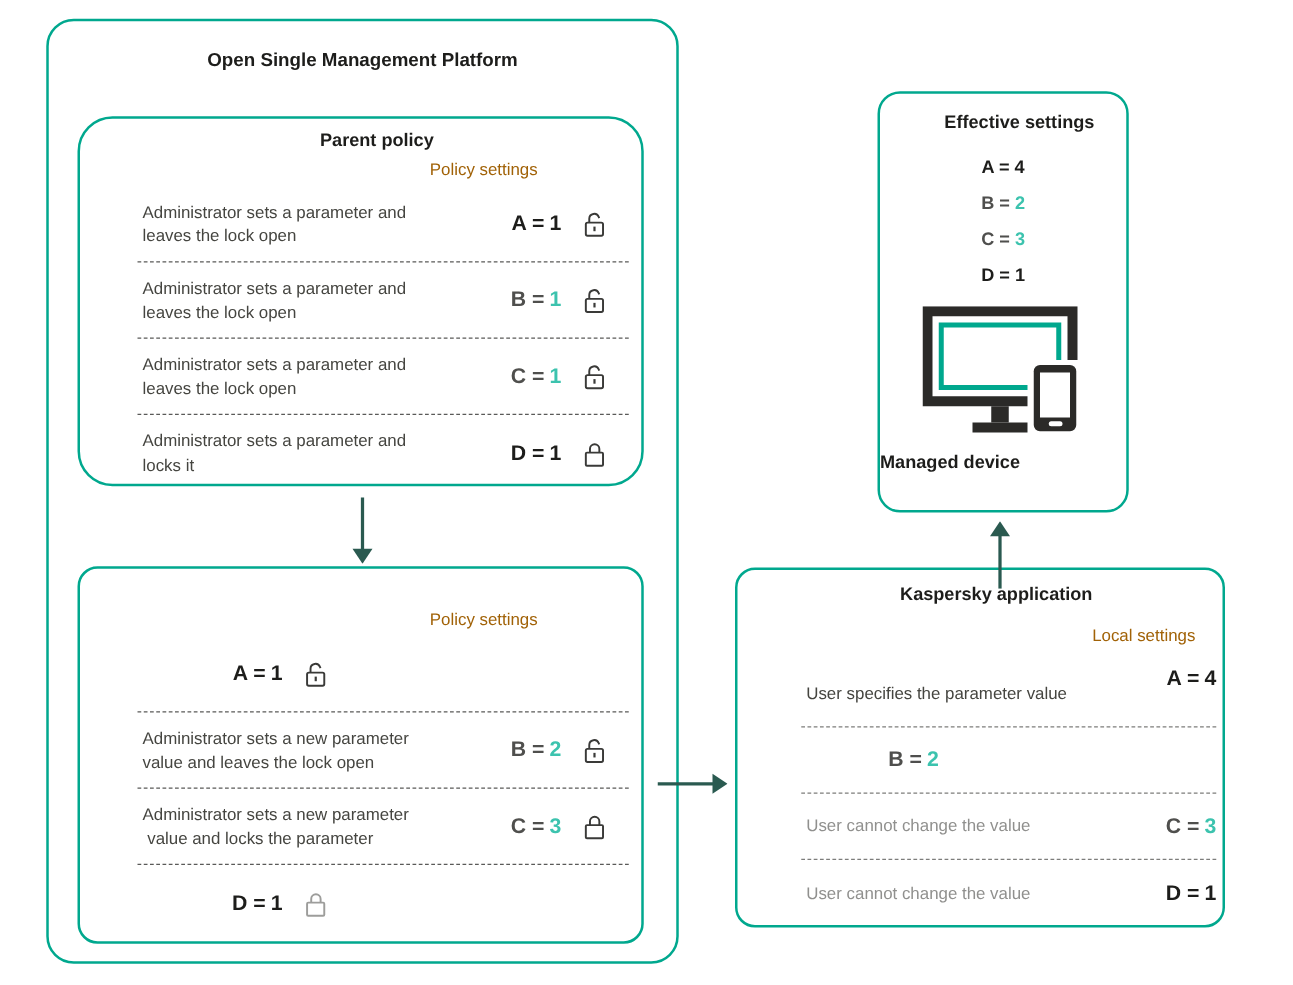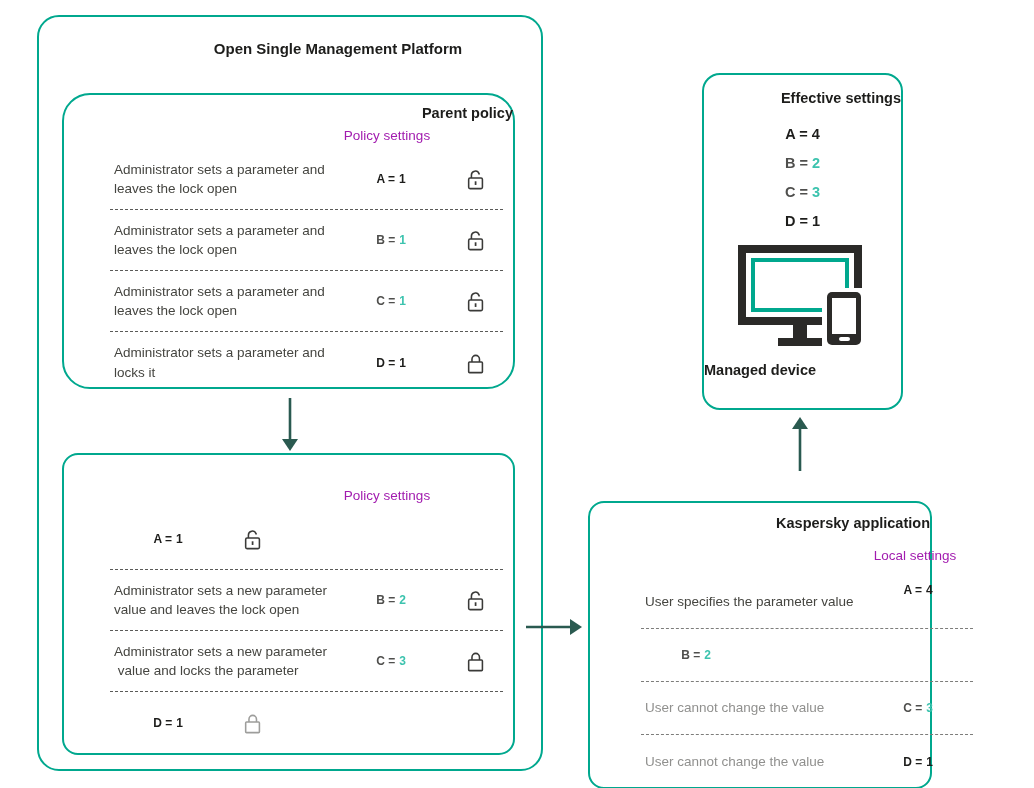--- a/index.html
+++ b/index.html
@@ -1,28 +1,28 @@
 <!DOCTYPE html>
 <html><head>
 <meta charset="utf-8">
 <style>
   html,body{margin:0;padding:0;background:#fff;}
   .canvas{
     position:relative;width:1034px;height:788px;background:#fff;overflow:hidden;
     font-family:"Liberation Sans","DejaVu Sans",sans-serif;color:#1d1d1b;
   }
   .box{position:absolute;background:#fff;border:2px solid #00a88e;box-sizing:border-box;}
-  .box-title{position:absolute;left:0;right:0;text-align:right;font-weight:700;font-size:14.5px;color:#1d1d1b;margin-left:26px;}
-  .settings-label{position:absolute;text-align:center;font-size:13.5px;color:#a21caf;}
+  .box-title{position:absolute;left:0;right:0;text-align:center;font-weight:700;font-size:14.5px;color:#1d1d1b;margin-left:26px;}
+  .settings-label{position:absolute;text-align:center;font-size:13.5px;color:#a16207;}
   .rows{position:absolute;}
   .row{display:flex;align-items:center;box-sizing:border-box;margin-left:36px;}
   .row.sep{border-bottom:1px dashed #5a5a58;}
   .rtext{flex:1;font-size:13.5px;line-height:1.42;color:#454540;white-space:pre-wrap;padding-left:4px;}
   .rtext.faded{color:#90908e;}
-  .rvalue{width:116px;text-align:center;font-size:12px;font-weight:700;white-space:nowrap;}
+  .rvalue{width:116px;text-align:right;font-size:17px;font-weight:700;white-space:nowrap;}
   .rvalue .p{color:#1d1d1b;}
   .rvalue.tealv .p{color:#4f4f4d;}
   .rvalue .v{margin-left:4px;color:#1d1d1b;}
   .rvalue.tealv .v{color:#3cc3ae;}
   .rlock{width:54px;display:flex;justify-content:center;align-items:center;}
   
   .policy-rows{left:10px;right:10px;top:54px;}
   .policy-rows .row{height:61px;}
   
   .kasp-rows{left:15px;width:368px;top:73px;}
@@ -31,21 +31,21 @@
   .kasp-rows .row:first-child .rvalue{transform:translateY(-12px);}
   
   .eff-values{position:absolute;left:0;right:0;top:44px;display:flex;flex-direction:column;align-items:center;}
   .eff-values .eff-item{height:29px;display:flex;align-items:center;font-size:14.5px;font-weight:700;white-space:nowrap;}
   .eff-item .p{color:#1d1d1b;}
   .eff-item.tealv .p{color:#4f4f4d;}
   .eff-item .v{margin-left:4px;color:#1d1d1b;}
   .eff-item.tealv .v{color:#3cc3ae;}
   .device-label{position:absolute;left:0;right:0;top:287px;text-align:left;font-weight:700;font-size:14.5px;color:#1d1d1b;}
   .arrow{position:absolute;}
-  .platform-title{position:absolute;left:37px;width:506px;top:40px;text-align:center;font-weight:700;font-size:15px;color:#1d1d1b;padding-left:48px;}
+  .platform-title{position:absolute;left:37px;width:506px;top:40px;text-align:center;font-weight:700;font-size:15px;color:#1d1d1b;}
 </style>
 </head>
 <body>
 
 <div class="canvas">
 
   <div class="box" style="left:37px;top:15px;width:506px;height:756px;border-radius:22px;"></div>
   <div class="platform-title">Open Single Management Platform</div>
 
   <div class="box" style="left:62px;top:93px;width:453px;height:296px;border-radius:28px;">
@@ -143,21 +143,21 @@
         <div class="rlock">
           <svg width="22" height="24" viewBox="0 0 24 26" fill="none">
               <path d="M7.6 12 V8.8 a4.1 4.1 0 0 1 8.2 0 V12" stroke="#9d9d9b" stroke-width="1.7"></path>
               <rect x="4" y="12" width="15" height="11.5" rx="1" stroke="#9d9d9b" stroke-width="1.7" fill="none"></rect>
             </svg>
         </div>
       </div>
     </div>
   </div>
 
-  <div class="box" style="left:588px;top:501px;width:344px;height:288px;border-radius:16px;">
+  <div class="box" style="left:588px;top:454px;width:392px;height:288px;border-radius:16px;">
     <div class="box-title" style="top:12px;">Kaspersky application</div>
     <div class="settings-label" style="left:260px;top:45px;width:130px;">Local settings</div>
     <div class="rows kasp-rows">
       <div class="row sep">
         <div class="rtext">User specifies the parameter value</div>
         <div class="rvalue" style="width:110px;"><span class="p">A =</span><span class="v">4</span></div>
       </div>
       <div class="row sep">
         <div class="rvalue tealv" style="width:110px;"><span class="p">B =</span><span class="v">2</span></div>
       </div>

